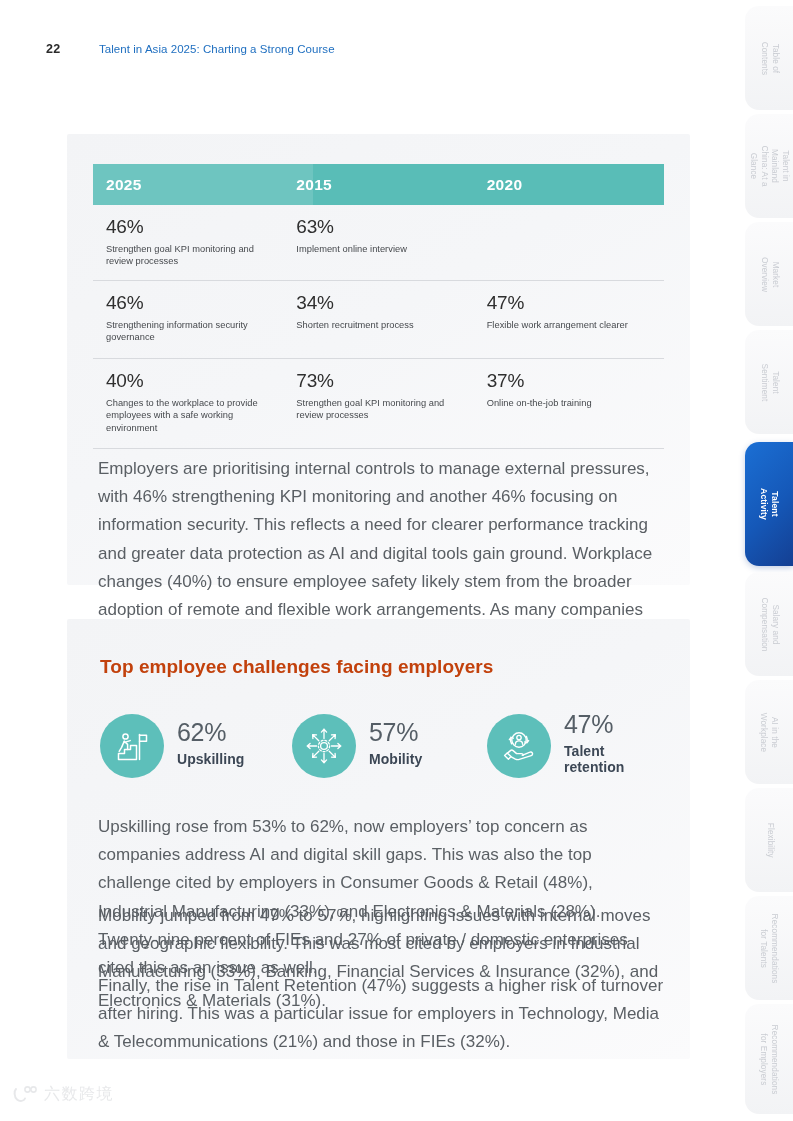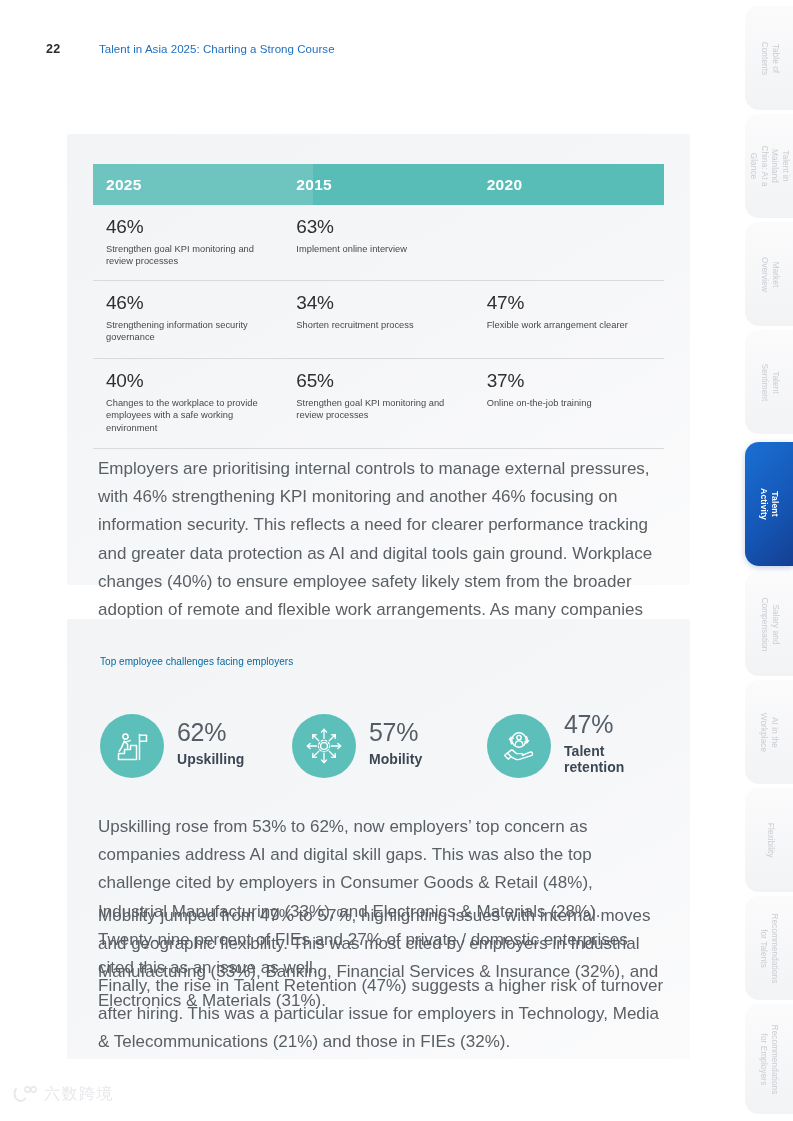--- a/index.html
+++ b/index.html
@@ -118,23 +118,23 @@
     font-size: 17px;
     line-height: 1.66;
     letter-spacing: 0.01px;
   }
   #para-table { left: 98px; top: 455px; width: 566px; }
 
   
   .section-title {
     position: absolute;
     left: 100px; top: 656px;
-    font-size: 10px;
-    font-weight: normal;
-    color: #0369a1;
+    font-size: 19px;
+    font-weight: bold;
+    color: #c2410c;
     letter-spacing: 0.05px;
   }
   .kpi-row {
     position: absolute;
     left: 100px; top: 708px;
     width: 560px;
     height: 80px;
   }
   .kpi {
     position: absolute;
@@ -283,21 +283,21 @@
         <div class="stat-label">Flexible work arrangement clearer</div>
       </div>
     </div>
 
     <div class="trow" id="trow-3">
       <div class="tcell">
         <div class="stat-pct">40%</div>
         <div class="stat-label">Changes to the workplace to provide employees with a safe working environment</div>
       </div>
       <div class="tcell">
-        <div class="stat-pct">65%</div>
+        <div class="stat-pct">73%</div>
         <div class="stat-label">Strengthen goal KPI monitoring and review processes</div>
       </div>
       <div class="tcell">
         <div class="stat-pct">37%</div>
         <div class="stat-label">Online on-the-job training</div>
       </div>
     </div>
   </div>
 
   <div class="body-copy" id="para-table">Employers are prioritising internal controls to manage external pressures, with 46% strengthening KPI monitoring and another 46% focusing on information security. This reflects a need for clearer performance tracking and greater data protection as AI and digital tools gain ground. Workplace changes (40%) to ensure employee safety likely stem from the broader adoption of remote and flexible work arrangements. As many companies are still new to these setups, a lack of confidence is driving tighter oversight through KPIs and structured processes</div>

